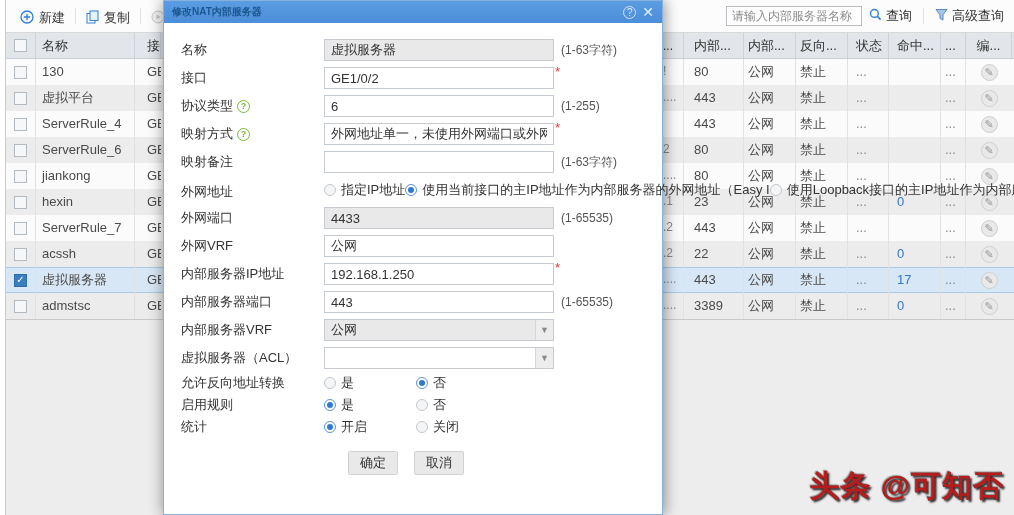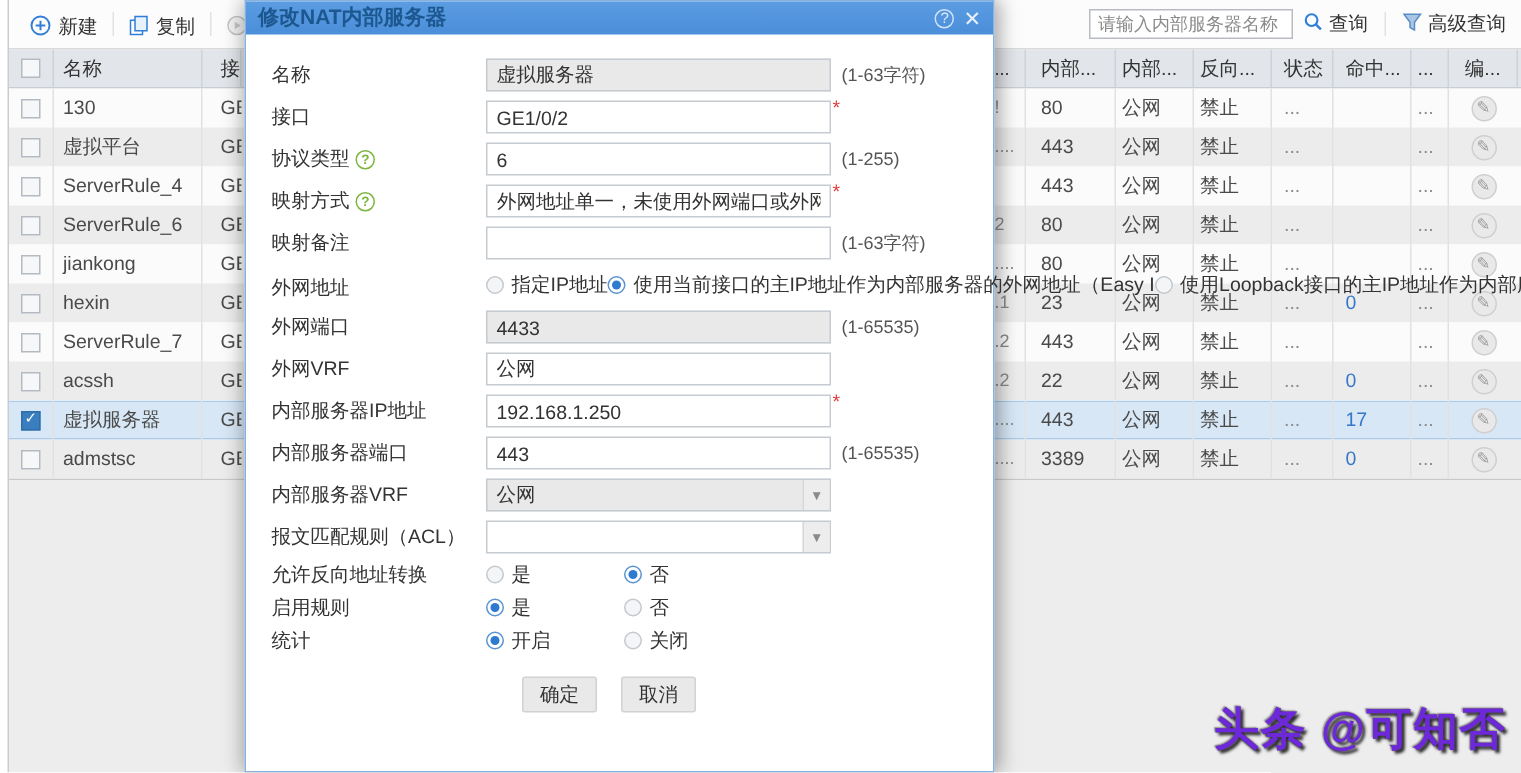--- a/index.html
+++ b/index.html
@@ -53,21 +53,21 @@
              color:#9a9a9a; font-size:11px; line-height:15px; text-align:center; cursor:pointer; }
 
   .below-table { position:absolute; left:6px; top:319px; right:0; bottom:0; background:#ededee; z-index:1; }
 
   
   .modal { position:absolute; left:163px; top:0; width:500px; height:515px; background:#fff;
            border:1px solid #86b2dd; box-shadow: 4px 0 12px rgba(0,0,0,.28), -4px 0 12px rgba(0,0,0,.18);
            z-index:10; }
   .m-title { height:22px; background:linear-gradient(#5b9ce2,#4b8ed9); display:flex; align-items:center;
              padding:0 8px; }
-  .m-title-text { font-weight:bold; font-size:14px; color:#1d578f; }
+  .m-title-text { font-weight:bold; font-size:10px; color:#1d578f; }
   .m-title-icons { margin-left:auto; display:flex; align-items:center; gap:6px; }
   .m-help { width:13px; height:13px; border:1px solid #cfe3f8; border-radius:50%; color:#ddebfb;
             font-size:10px; line-height:12px; text-align:center; cursor:pointer; }
   .m-close { color:#e4f0fc; font-size:14px; line-height:1; cursor:pointer; }
   .m-body { padding-top:16px; }
   .frow { display:flex; align-items:center; margin-bottom:6px; padding-left:17px; }
   .frow.top { align-items:center; }
   .flabel { width:143px; color:#333; flex:none; padding-top:0; display:flex; align-items:center; gap:4px; }
   .frow.top .flabel { padding-top:3px; }
   .ghelp { width:13px; height:13px; border:1px solid #7cb53c; border-radius:50%; color:#7cb53c;
@@ -91,21 +91,21 @@
   .radio.on::after { content:""; position:absolute; left:2px; top:2px; width:6px; height:6px; border-radius:50%; background:#2e7ad1; }
   .rlabel { color:#333; }
   .frow-sm { display:flex; align-items:center; margin-bottom:6px; padding-left:17px; height:16px; }
   .frow-sm .ropt { height:16px; }
   .opt1 { width:92px; }
   .m-buttons { display:flex; gap:16px; margin-top:16px; padding-left:184px; }
   .m-btn { width:50px; height:24px; background:#e9e9e9; border:1px solid #d2d2d2; border-radius:2px;
            color:#333; font-size:13px; font-family:"Liberation Sans","DejaVu Sans",sans-serif; cursor:pointer; }
 
   
-  .watermark { position:absolute; right:10px; bottom:8px; z-index:50; font-size:30px; font-weight:bold; color:#6d28d9;
+  .watermark { position:absolute; right:10px; bottom:8px; z-index:50; font-size:30px; font-weight:bold; color:#b91c1c;
                text-shadow: 2px 2px 2px rgba(35,35,35,.95), -1px -1px 1px rgba(90,90,90,.55), 0 0 1px #666;
                letter-spacing:1px; }
 </style>
 </head>
 <body>
 
 <div class="left-line"></div>
 
 <div class="toolbar">
   <div class="tb-left">
@@ -463,21 +463,21 @@
       <div class="flabel">内部服务器VRF</div>
       <div class="fctl">
         <div class="fsel dis">
           <span class="stext">公网</span>
           <span class="sarrow">▼</span>
         </div>
       </div>
     </div>
 
     <div class="frow">
-      <div class="flabel">报文匹配规则（ACL）</div>
+      <div class="flabel">虚拟服务器（ACL）</div>
       <div class="fctl">
         <div class="fsel">
           <span class="stext"></span>
           <span class="sarrow">▼</span>
         </div>
       </div>
     </div>
 
     <div class="frow-sm">
       <div class="flabel">允许反向地址转换</div>

